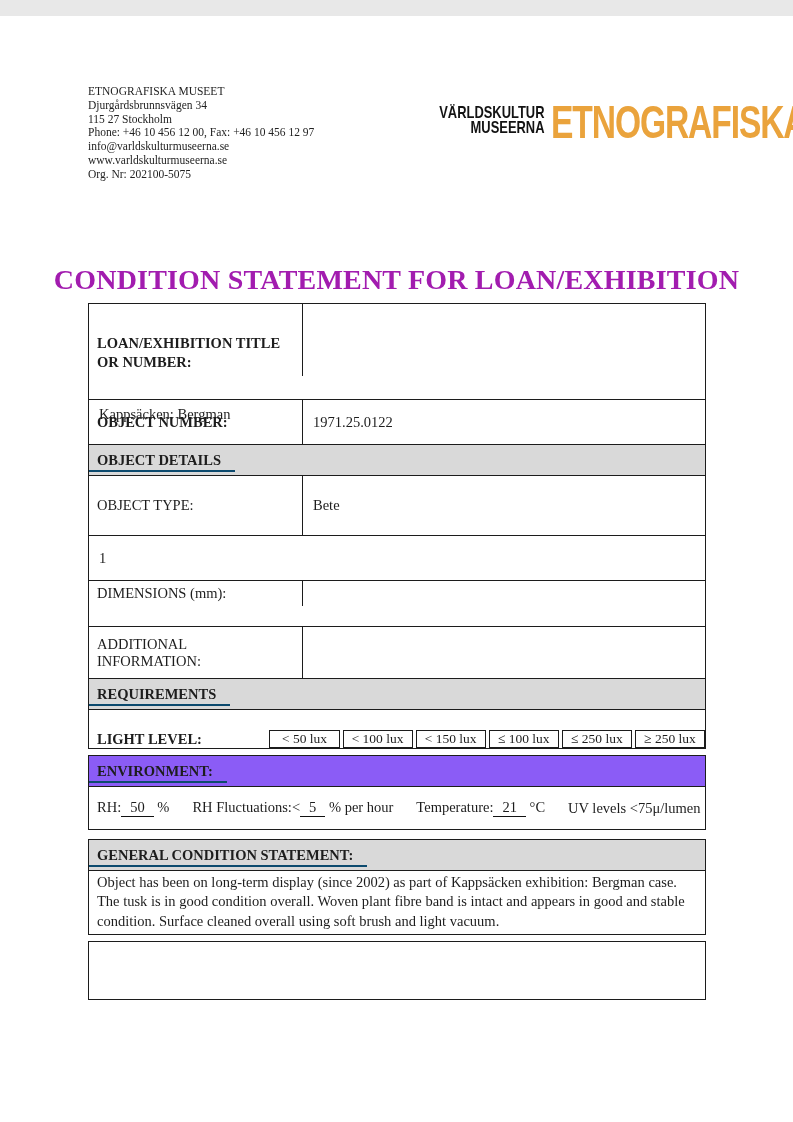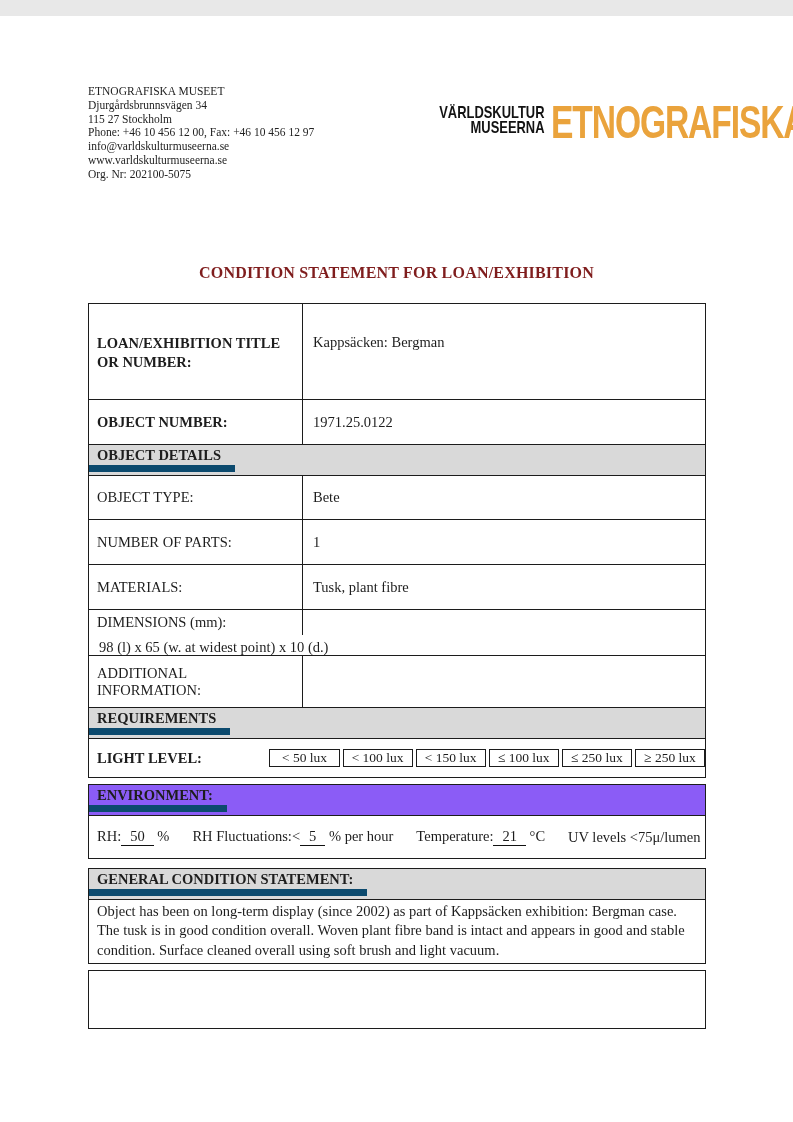--- a/index.html
+++ b/index.html
@@ -58,72 +58,72 @@
     white-space: nowrap;
   }
 
   
   .doc-title {
     position: absolute;
     top: 248px;
     left: 0;
     width: 100%;
     text-align: center;
-    font-size: 16px;
+    font-size: 28px;
     font-weight: bold;
     letter-spacing: 0.2px;
-    color: #7f1d1d;
+    color: #a21caf;
   }
 
   
   .doc { position: absolute; left: 88px; top: 287px; width: 618px; font-size: 14.5px; }
   .block { border: 1.6px solid #1c1c1c; background: #fff; }
   .block.mt6 { margin-top: 6px; }
   .block.mt9 { margin-top: 9px; }
 
   .trow { display: flex; border-bottom: 1.6px solid #1c1c1c; }
   .cell-label {
     width: 214px;
     border-right: 1.6px solid #1c1c1c;
     padding: 4px 10px 4px 8px;
     display: flex;
     align-items: center;
   }
   .cell-label.bold { font-weight: bold; }
   .cell-value { flex: 1; padding: 4px 10px; display: flex; align-items: center; }
 
-  .h96 { height: 96px; }
+  .h96 { height: 96px; flex-direction: column; }
   .h45 { height: 45px; }
-  .h44 { height: 44px; }
+  .h44 { height: 60px; }
   .h46 { height: 46px; flex-direction: column; }
   .h52 { height: 52px; }
 
   .row-loan .cell-label, .row-loan .cell-value { align-items: flex-start; padding-top: 30px; }
   .row-loan .cell-label { line-height: 19px; }
 
   .band {
     height: 31px;
     background: #d9d9d9;
     display: flex;
     align-items: flex-end;
     border-bottom: 1.6px solid #1c1c1c;
   }
   .band.white { background: #8b5cf6; }
   .band-text {
     display: inline-block;
     font-weight: bold;
     font-size: 14.5px;
-    border-bottom: 7px solid #0c4a6e;
+    border-bottom: 2px solid #0c4a6e;
     padding: 0 14px 1px 8px;
     margin-bottom: 3px;
     white-space: nowrap;
   }
 
   
-  .light-row { display: flex; align-items: center; height: 38px; border-bottom: none; }
+  .light-row { display: flex; align-items: flex-end; height: 38px; border-bottom: none; }
   .light-label { width: 217px; display: flex; align-items: center; padding-left: 8px; font-weight: bold; }
   .lux-box {
     width: 86px;
     margin-left: 3px;
     border: 1.6px solid #1c1c1c;
     display: flex;
     align-items: center;
     justify-content: center;
     font-size: 13.5px;
     white-space: nowrap;
@@ -192,32 +192,26 @@
       <div class="band">
         <span class="band-text">OBJECT DETAILS</span>
       </div>
 
       <div class="trow h44">
         <div class="cell-label">OBJECT TYPE:</div>
         <div class="cell-value">Bete</div>
       </div>
 
       <div class="trow h45">
-        <div class="cell-label">NUMBER OF PARTS:</div>
         <div class="cell-value">1</div>
       </div>
 
-      <div class="trow h45">
-        <div class="cell-label">MATERIALS:</div>
-        <div class="cell-value">Tusk, plant fibre</div>
-      </div>
 
       <div class="trow h46">
         <div class="cell-label">DIMENSIONS (mm):</div>
-        <div class="cell-value">98 (l) x 65 (w. at widest point) x 10 (d.)</div>
       </div>
 
       <div class="trow h52">
         <div class="cell-label">ADDITIONAL INFORMATION:</div>
         <div class="cell-value"></div>
       </div>
 
       <div class="band">
         <span class="band-text">REQUIREMENTS</span>
       </div>

